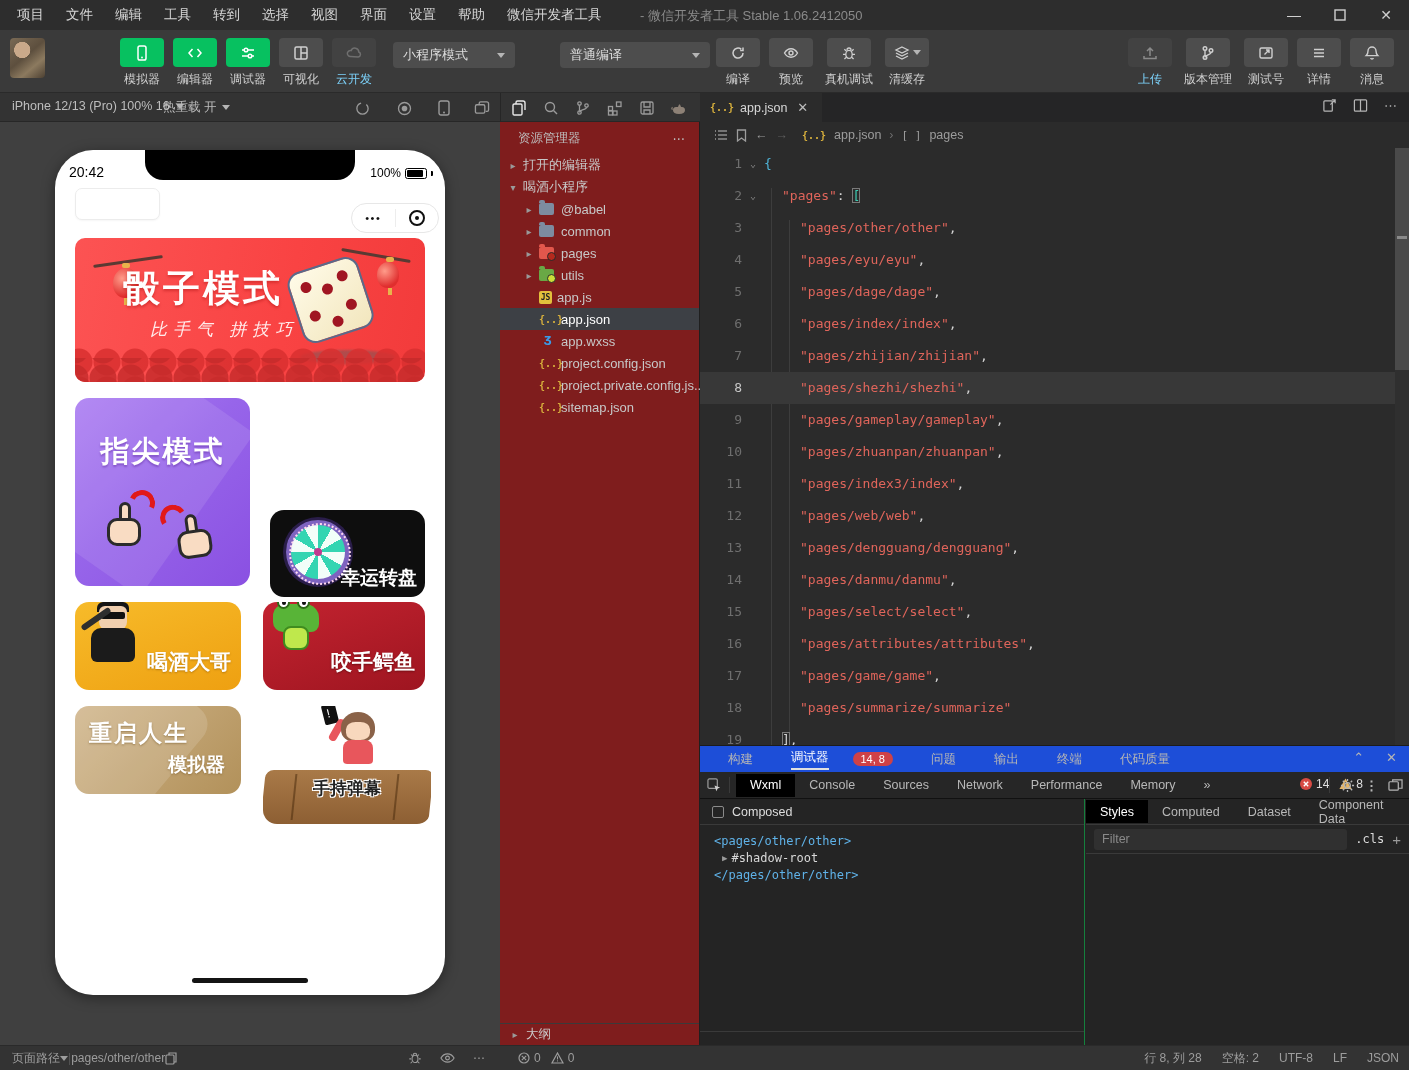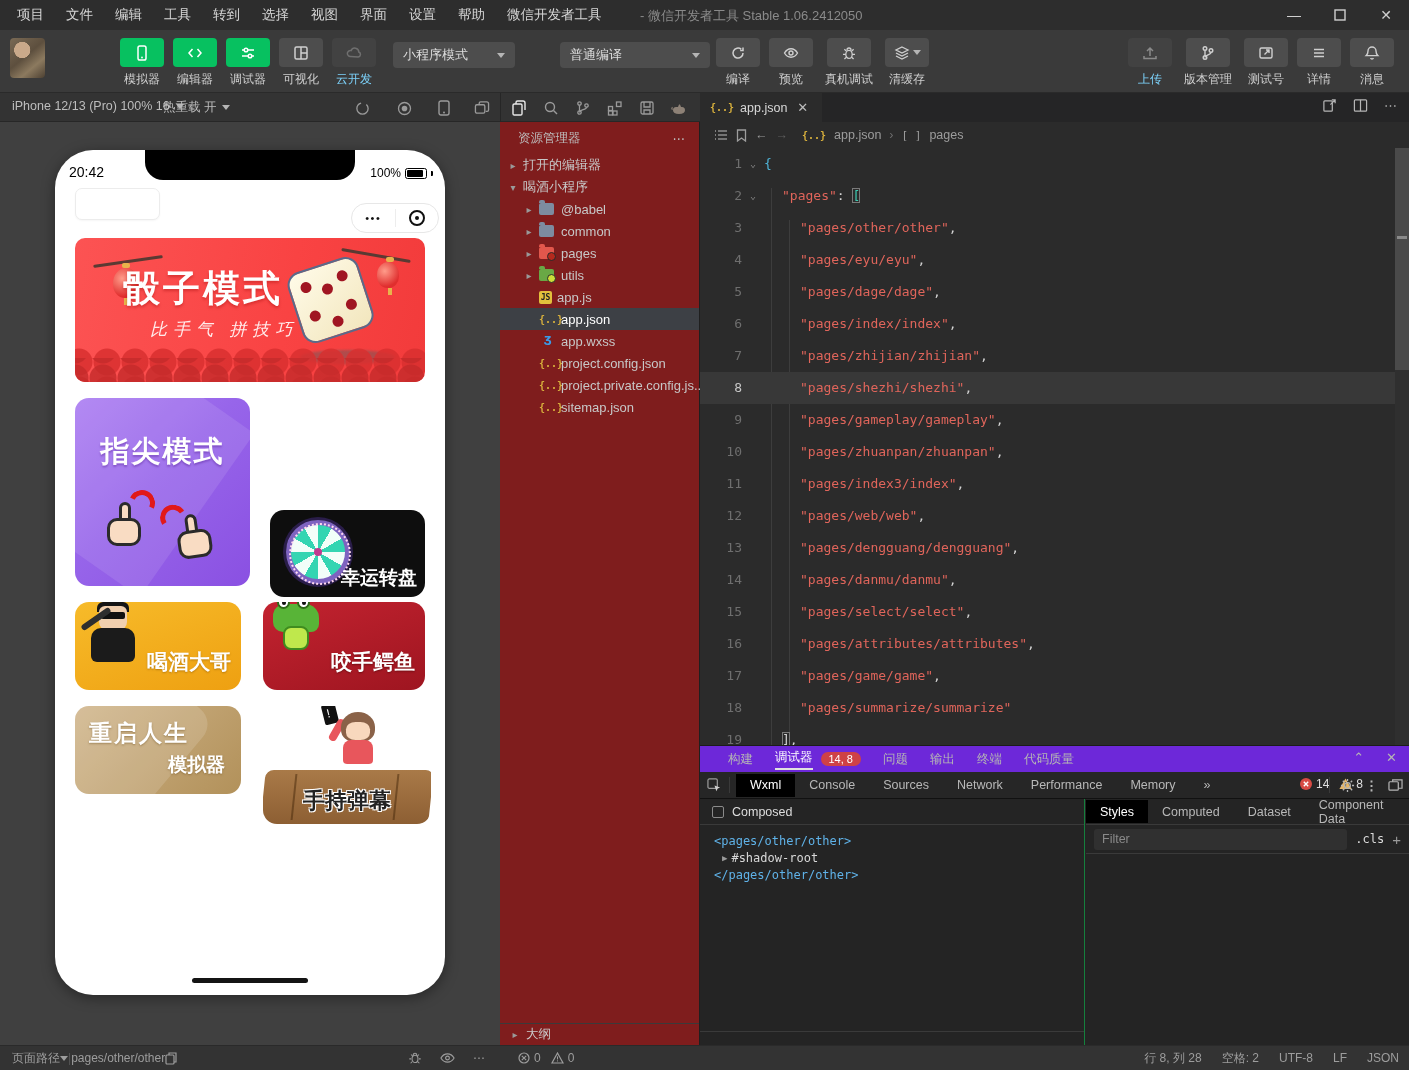--- a/index.html
+++ b/index.html
@@ -136,21 +136,21 @@
 
   #tile-chongqi { left:20px; top:556px; width:166px; height:88px; background:linear-gradient(135deg,#cfb489 0%, #b2915a 100%); }
   #tile-chongqi .shine { position:absolute; left:-40px; top:-50px; width:150px; height:150px; background:rgba(255,255,255,.14); transform:rotate(40deg); border-radius:20px; }
   #chongqi-label1 { left:14px; top:12px; font-size:23px; letter-spacing:2px; text-shadow:0 1px 2px rgba(110,80,30,.5); }
   #chongqi-label2 { right:16px; top:46px; font-size:19px; text-shadow:0 1px 2px rgba(110,80,30,.5); }
 
   #tile-danmu { left:208px; top:556px; width:168px; height:118px; background:#fff; }
   .plank { position:absolute; left:0; bottom:0; width:168px; height:54px; background:linear-gradient(180deg,#a97a48 0%, #8d5f33 100%); border-radius:8px; transform:skewX(-6deg); }
   .plank::before { content:""; position:absolute; left:30px; top:4px; bottom:4px; width:2px; background:rgba(70,40,10,.5); }
   .plank::after { content:""; position:absolute; right:34px; top:4px; bottom:4px; width:2px; background:rgba(70,40,10,.5); }
-  #danmu-label { left:0; right:0; bottom:8px; text-align:center; font-size:22px; color:#222;
+  #danmu-label { left:0; right:0; bottom:24px; text-align:center; font-size:17px; color:#222;
     text-shadow:-1px -1px 0 #fff, 1px -1px 0 #fff, -1px 1px 0 #fff, 1px 1px 0 #fff; }
   .boy-head { position:absolute; left:78px; top:6px; width:34px; height:30px; background:#8a6248; border-radius:50% 50% 40% 40%; }
   .boy-face { position:absolute; left:83px; top:16px; width:24px; height:18px; background:#f8d8bd; border-radius:40%; }
   .boy-shirt { position:absolute; left:80px; top:34px; width:30px; height:24px; background:#e8565c; border-radius:8px 8px 4px 4px; }
   .boy-arm { position:absolute; left:70px; top:12px; width:8px; height:24px; background:#e8565c; border-radius:4px; transform:rotate(30deg); }
   .boy-card { position:absolute; left:60px; top:-2px; width:14px; height:20px; background:#111; border-radius:2px; transform:rotate(-14deg); }
   .boy-card::before { content:"!"; color:#fff; font-size:12px; position:absolute; left:4px; top:2px; }
   #home-bar { position:absolute; left:137px; top:828px; width:116px; height:5px; background:#141414; border-radius:3px; }
 
   
@@ -180,21 +180,21 @@
   .tok-brace { color:#4fb4d8; }
   .tok-brk { color:#3dc9b0; }
   .tok-box { outline:1px solid #7a7a7a; outline-offset:-1px; }
   .guide { position:absolute; width:1px; background:#3d3d3d; }
   #scrollbar { position:absolute; right:0; top:26px; width:14px; bottom:0; background:#2f2f2f; }
   #scroll-thumb { position:absolute; left:0; right:0; top:0; height:222px; background:#4a4a4a; }
   #scroll-mark { position:absolute; left:2px; right:2px; top:88px; height:3px; background:#8a8a8a; }
 
   
   #debugger { position:absolute; left:700px; top:745px; right:0; height:300px; background:#242424; border-top:1px solid #1c1c1c; }
-  #dbg-tabs { height:26px; background:#6d28d9; display:flex; align-items:center; gap:22px; padding-left:28px; font-size:12.5px; color:#b5b5b5; }
+  #dbg-tabs { height:26px; background:#1d4ed8; display:flex; align-items:center; gap:38px; padding-left:28px; font-size:12.5px; color:#b5b5b5; }
   .dbg-tab.active { color:#fff; border-bottom:2px solid #e0e0e0; padding-bottom:2px; }
   #dbg-badge { background:#cf4146; color:#fff; border-radius:9px; padding:1px 8px; font-size:11px; margin-left:-14px; }
   #dbg-win { position:absolute; right:12px; top:4px; display:flex; gap:22px; color:#b5b5b5; }
   #devtool-tabs { height:27px; background:#262626; border-bottom:1px solid #111; display:flex; align-items:center; font-size:12.5px; color:#b8b8b8; }
   .dt-tab { padding:0 14px; height:23px; display:flex; align-items:center; }
   .dt-tab.active { background:#000; color:#fff; }
   #dt-counts { position:absolute; right:46px; top:31px; display:flex; align-items:center; gap:10px; font-size:12px; }
   #dt-right-icons { position:absolute; right:6px; top:31px; display:flex; align-items:center; gap:10px; }
   #insp { width:30px; display:flex; justify-content:center; border-right:1px solid #3a3a3a; margin-right:6px; height:16px; align-items:center; }
   #elements { position:absolute; left:0; top:53px; width:385px; bottom:0; border-right:1px solid #15803d; }

